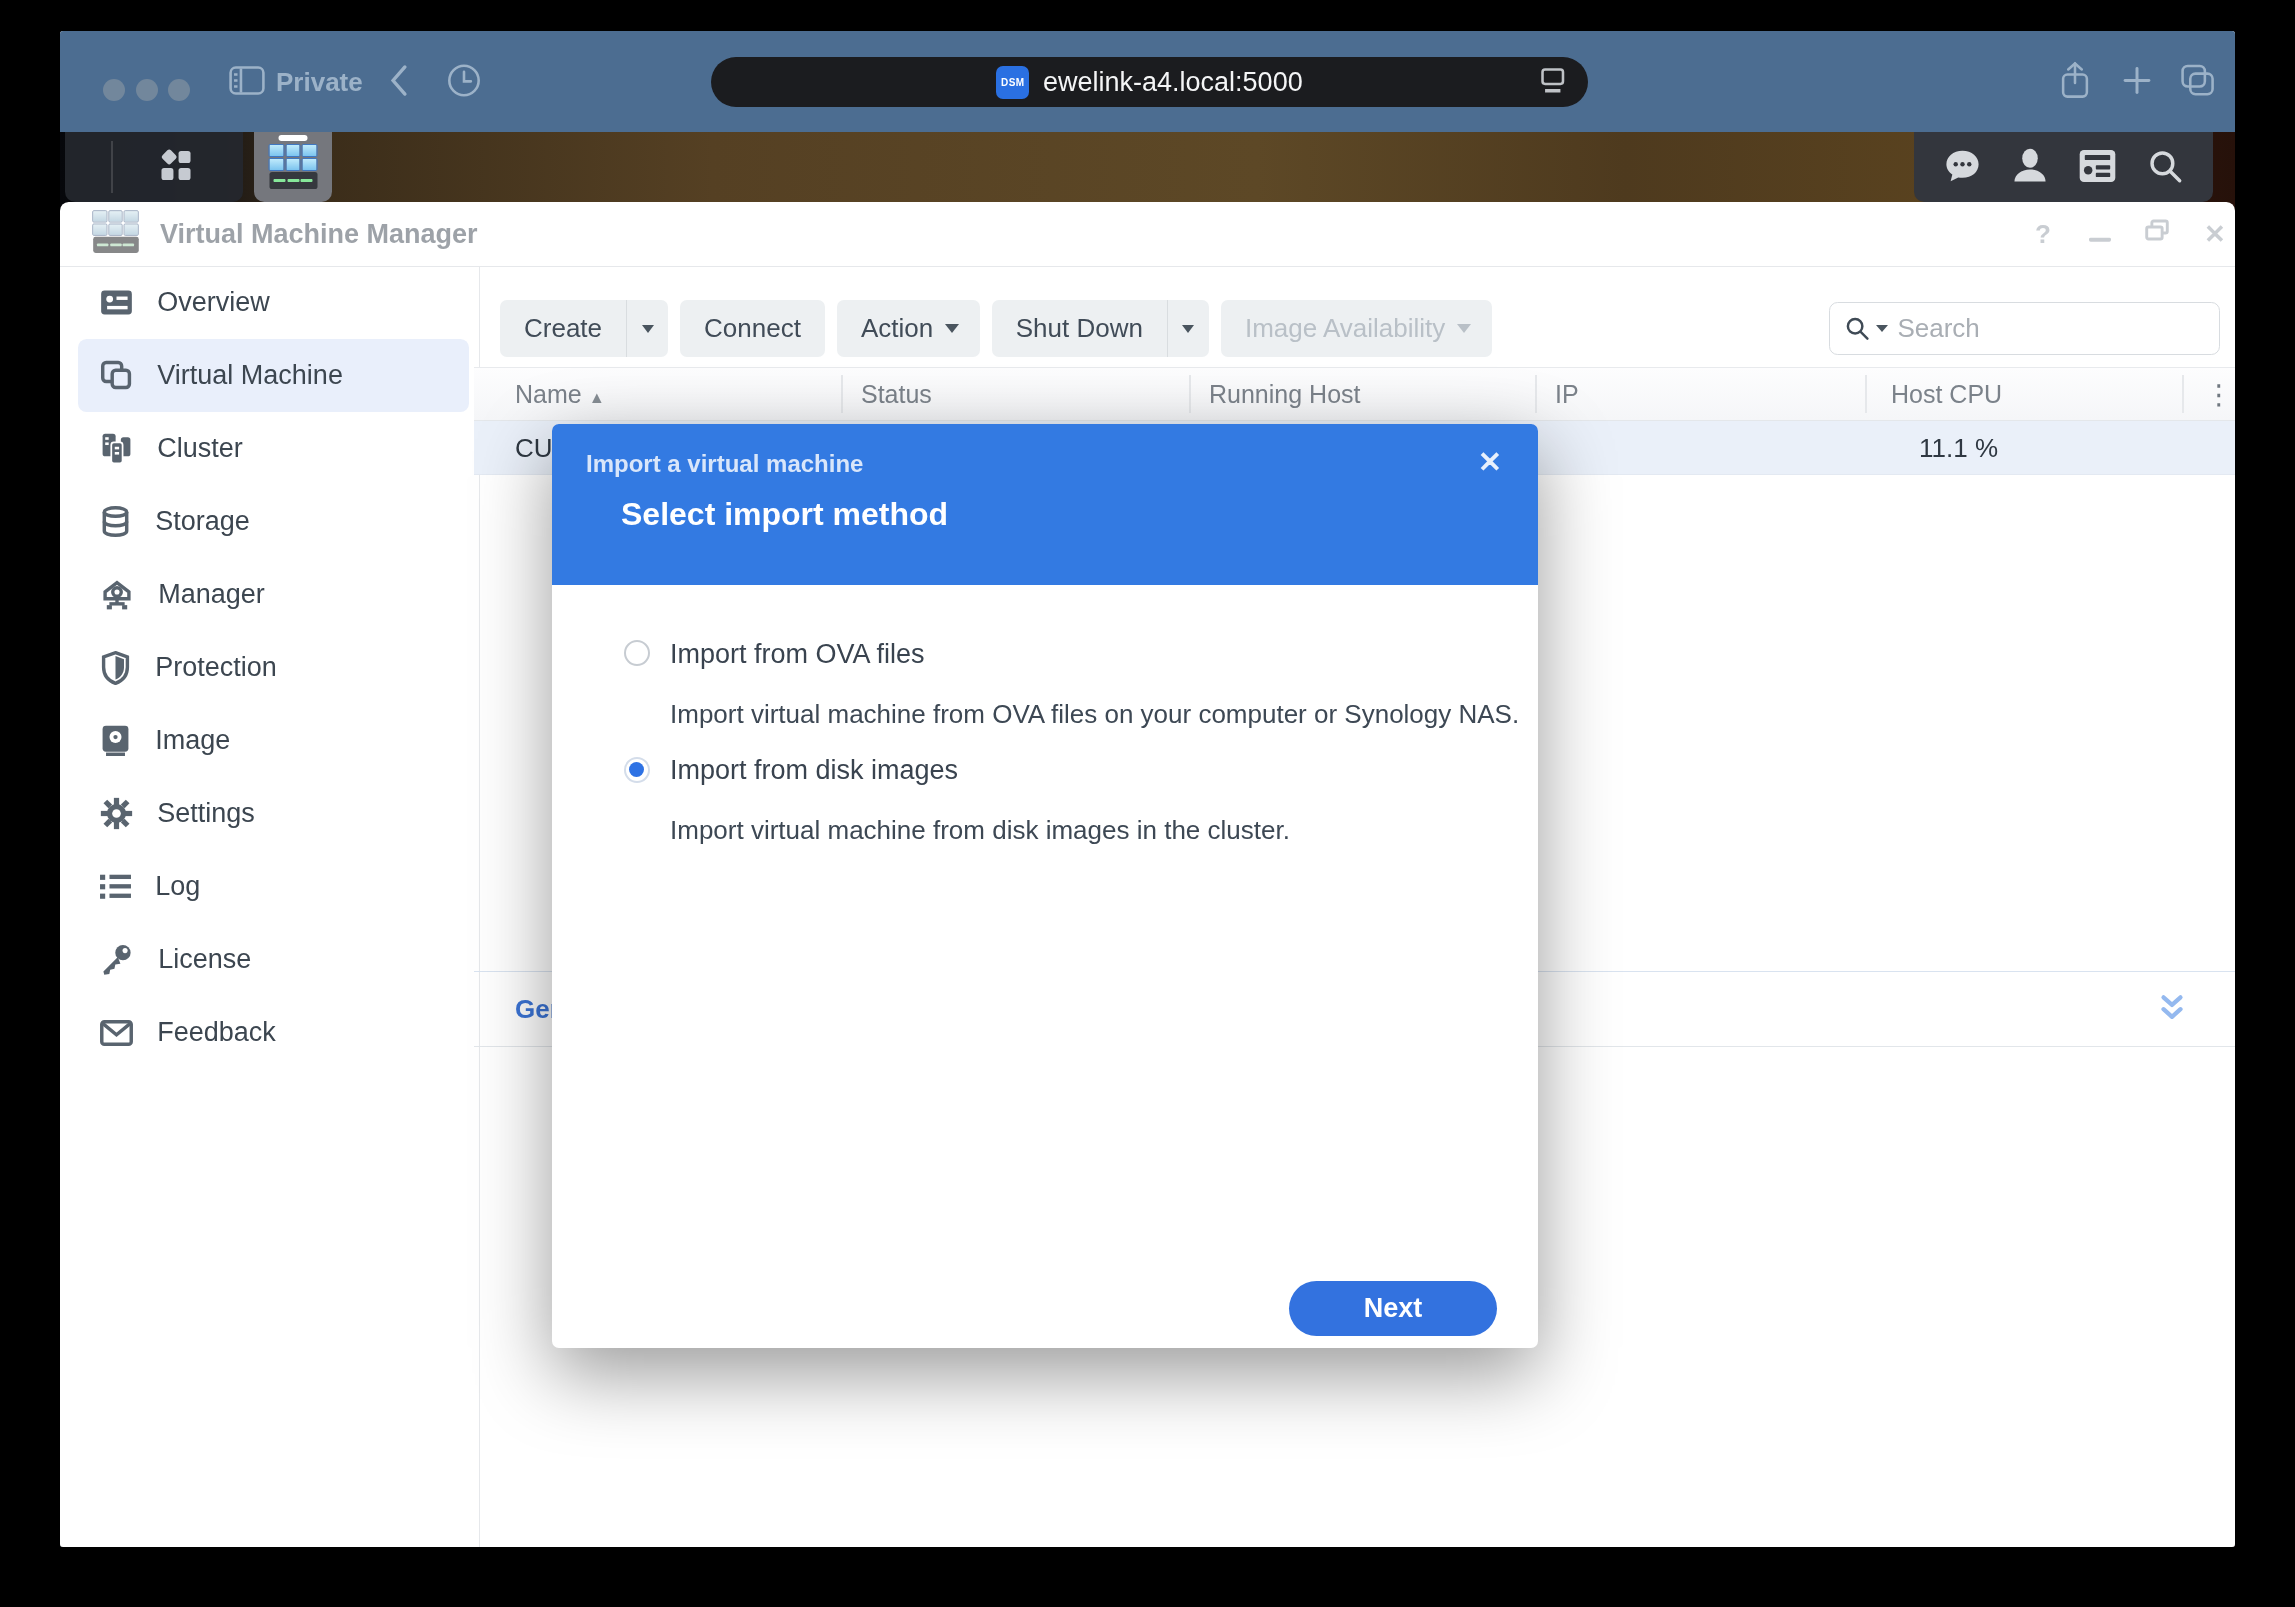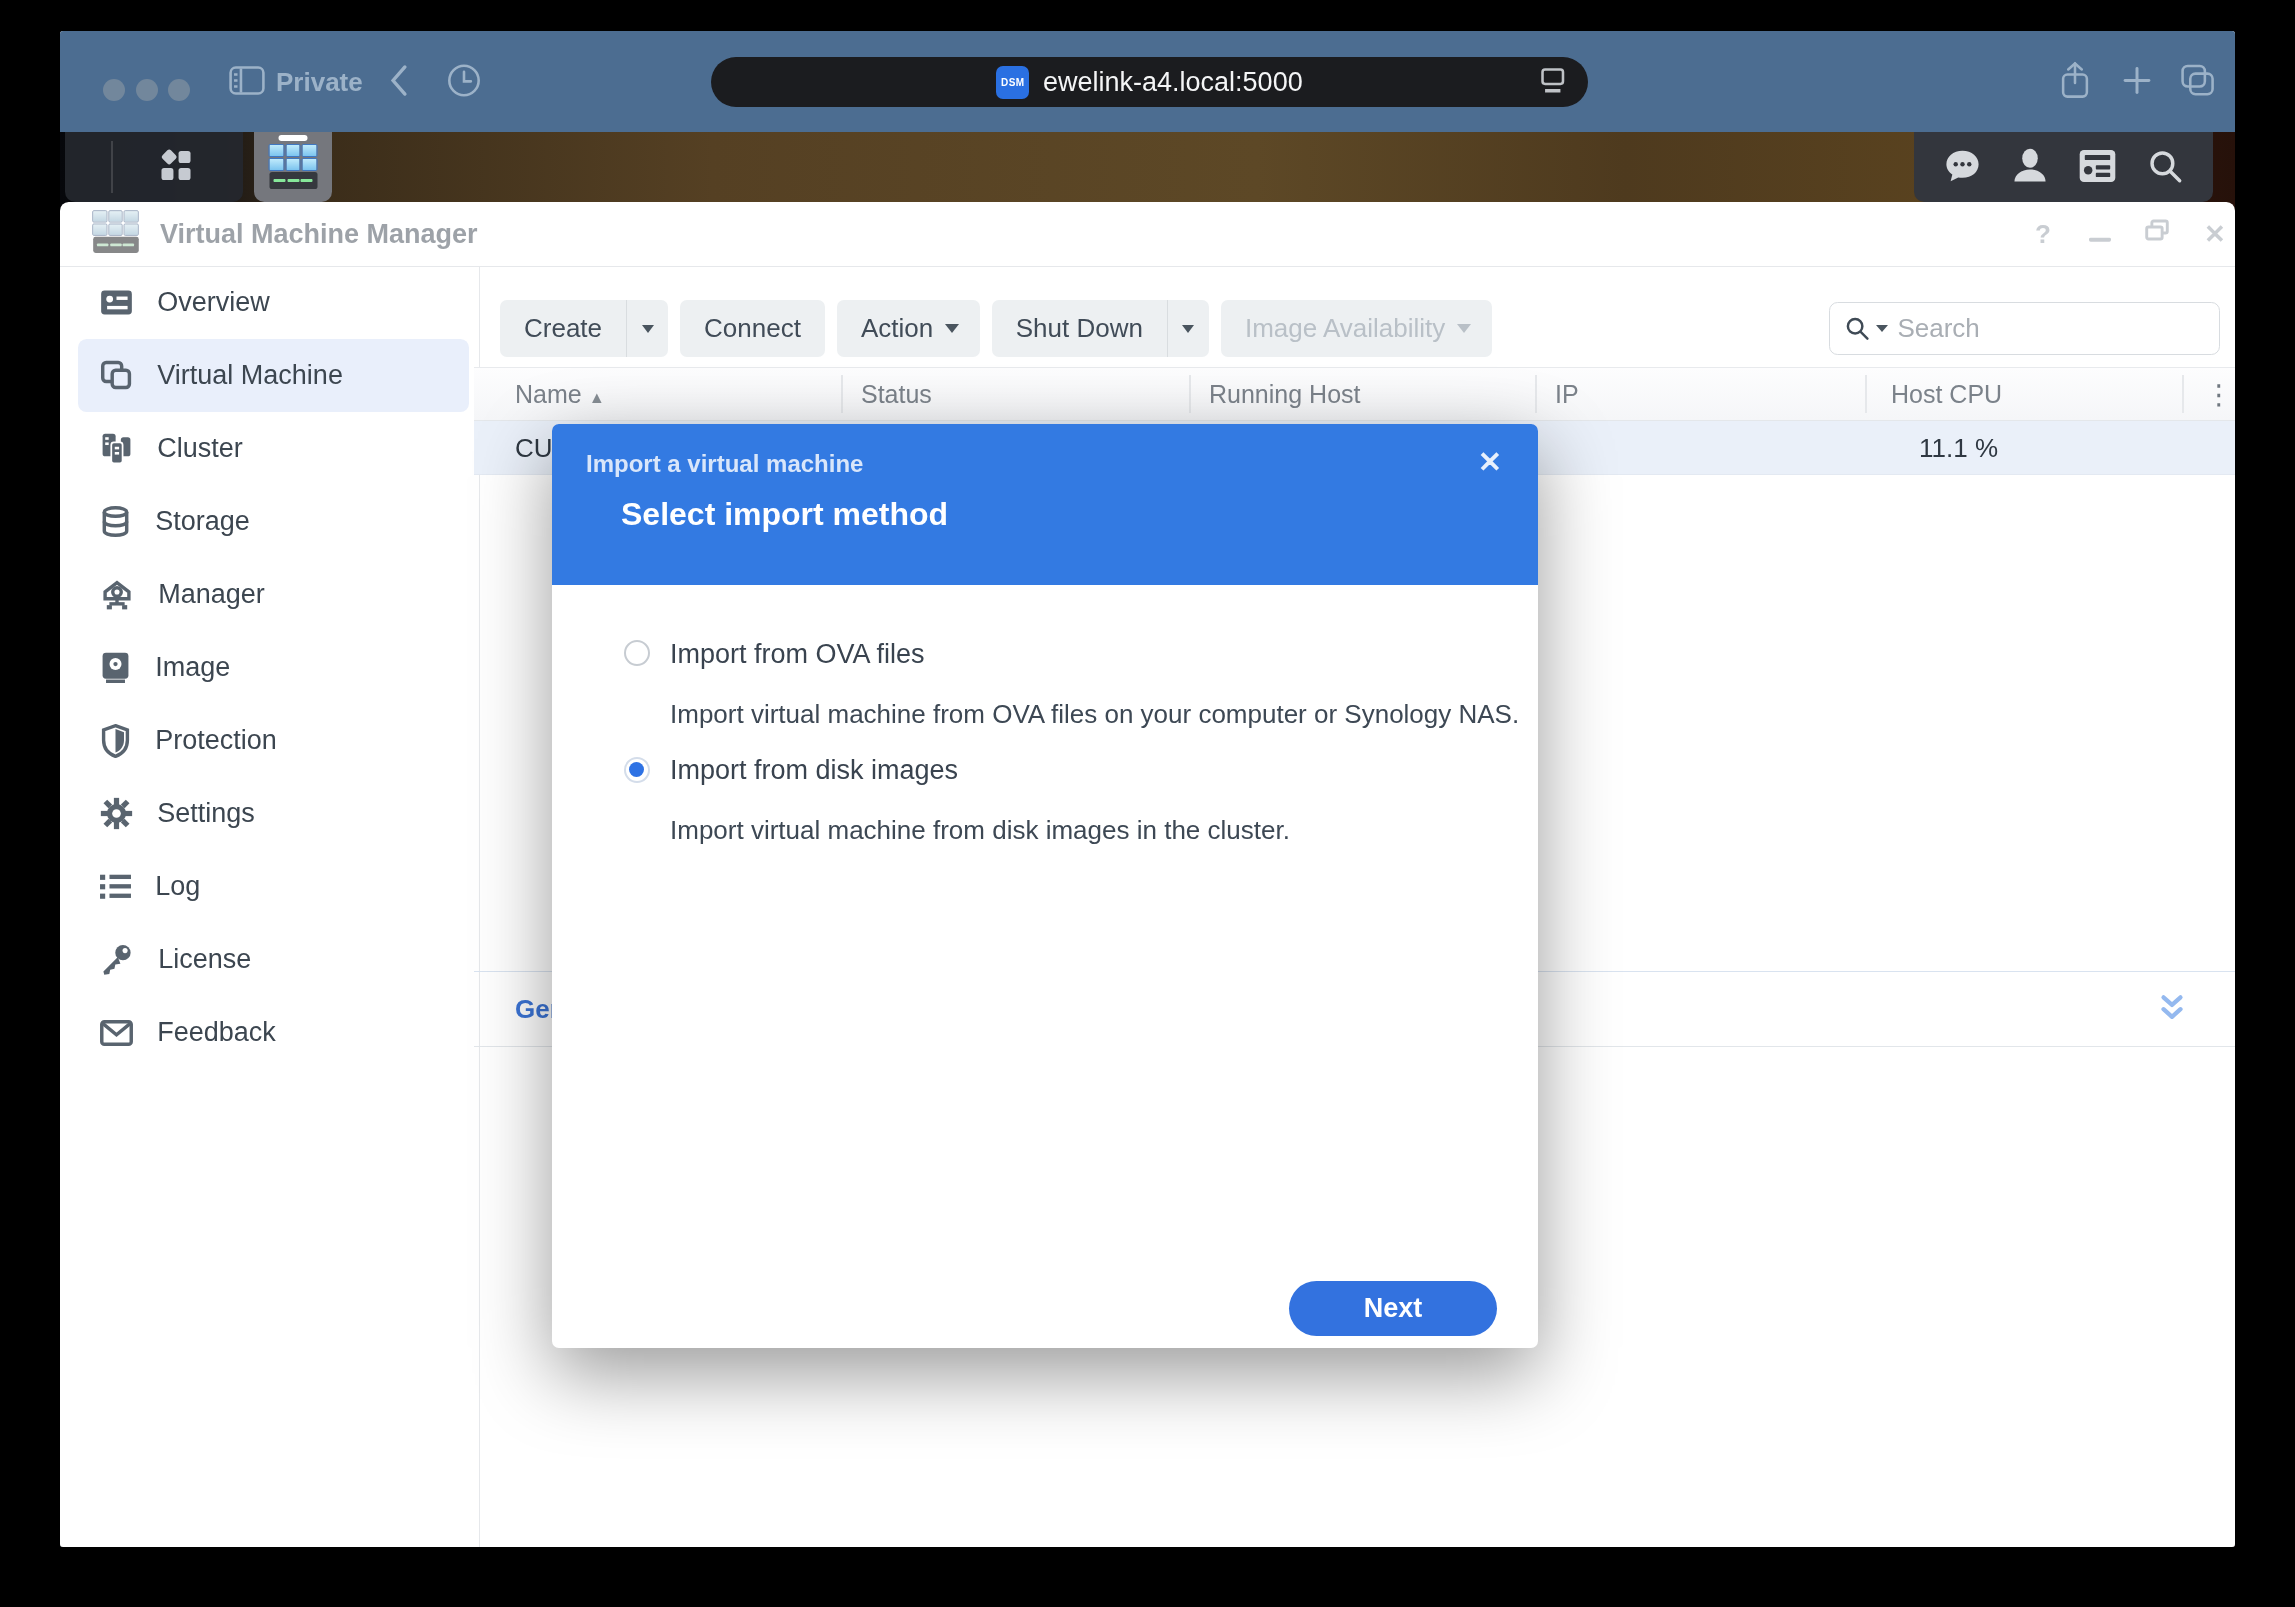--- a/index.html
+++ b/index.html
@@ -295,34 +295,34 @@
                 <path d="M6 16L20 5l14 11v8H6z"></path>
                 <circle cx="20" cy="16" r="5"></circle>
                 <line x1="20" y1="24" x2="20" y2="30"></line>
                 <line x1="8" y1="34" x2="14" y2="34" stroke-width="5"></line>
                 <line x1="26" y1="34" x2="32" y2="34" stroke-width="5"></line>
                 <line x1="11" y1="30" x2="29" y2="30"></line>
               </svg>
             <span>Manager</span>
           </div>
           <div class="sitem">
+            <svg width="31" height="34" viewBox="0 0 36 40">
+                <path d="M18 2l14 5v12c0 10-6 16-14 19C10 35 4 29 4 19V7z" fill="none" stroke="#59646f" stroke-width="4"></path>
+                <path d="M18 6l10 3.6V19c0 7.4-4.3 12-10 14.6z" fill="#59646f"></path>
+              </svg>
+            <span>Protection</span>
+          </div>
+          <div class="sitem">
             <svg width="31" height="33" viewBox="0 0 36 38">
                 <rect x="3" y="2" width="30" height="30" rx="4" fill="#59646f"></rect>
                 <circle cx="18" cy="15" r="7" fill="#fff"></circle>
                 <circle cx="18" cy="15" r="2.5" fill="#59646f"></circle>
                 <rect x="7" y="33" width="22" height="4" fill="#59646f"></rect>
               </svg>
             <span>Image</span>
-          </div>
-          <div class="sitem">
-            <svg width="31" height="34" viewBox="0 0 36 40">
-                <path d="M18 2l14 5v12c0 10-6 16-14 19C10 35 4 29 4 19V7z" fill="none" stroke="#59646f" stroke-width="4"></path>
-                <path d="M18 6l10 3.6V19c0 7.4-4.3 12-10 14.6z" fill="#59646f"></path>
-              </svg>
-            <span>Protection</span>
           </div>
           <div class="sitem">
             <svg width="33" height="33" viewBox="0 0 38 38" fill="#59646f">
               <g>
                   <rect x="16" y="1" width="6" height="9"></rect>
                   <rect x="16" y="28" width="6" height="9"></rect>
                   <rect x="1" y="16" width="9" height="6"></rect>
                   <rect x="28" y="16" width="9" height="6"></rect>
               <rect x="5" y="5" width="8" height="6" transform="rotate(45 9 8)"></rect>
                   <rect x="25" y="5" width="8" height="6" transform="rotate(-45 29 8)"></rect>

